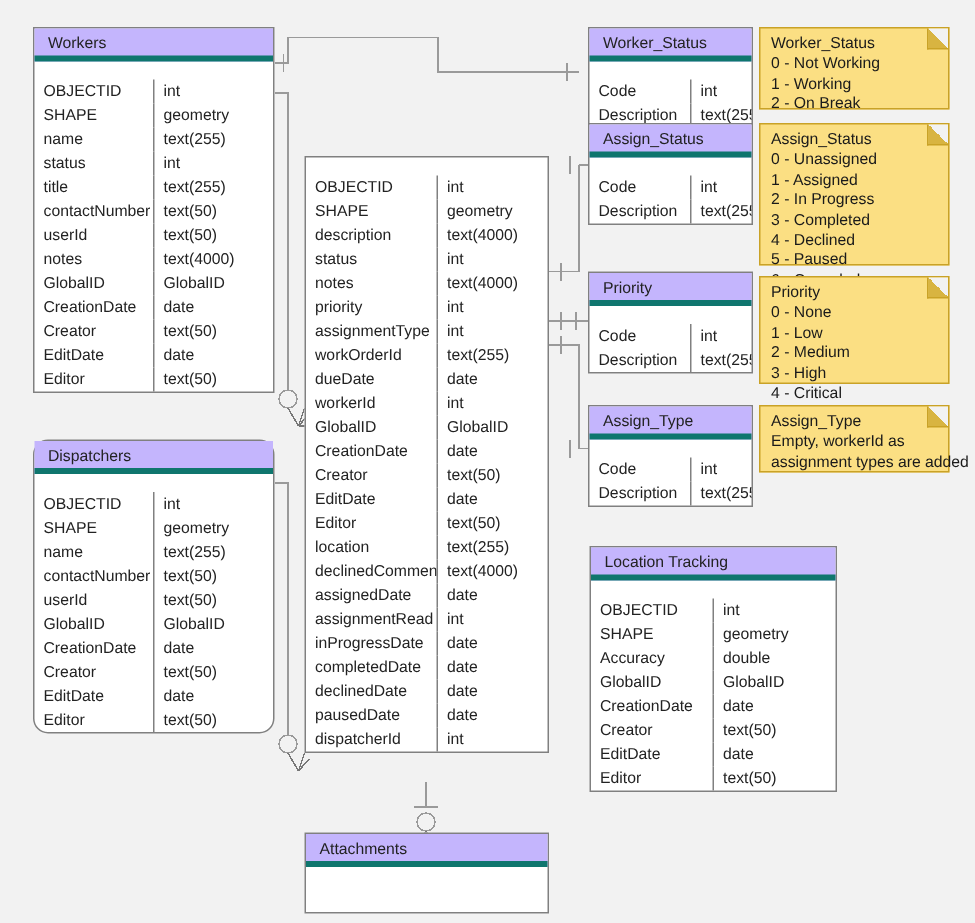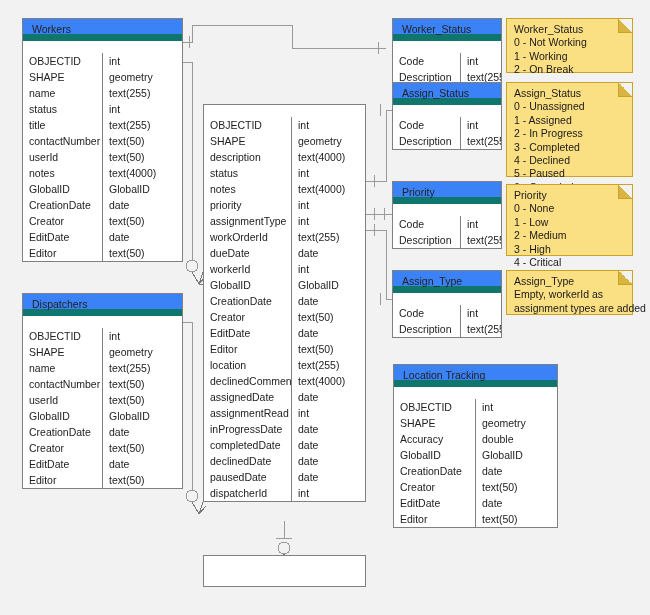--- a/index.html
+++ b/index.html
@@ -34,22 +34,22 @@
     position: absolute;
     background: #ffffff;
     border: 1px solid #808080;
     box-sizing: border-box;
     box-shadow: 0 0 0 0 transparent;
   }
   .table-title {
     font-size: 10.5px;
     color: #222;
     padding: 5px 0 5px 9px;
-    border-bottom: 7px solid #0f766e;
-    background: #3b82f6;
+    border-bottom: 4px solid #0f766e;
+    background: #c4b5fd;
     line-height: 1.1;
     box-sizing: border-box;
     height: 22px;
   }
   .table-body {
     display: block;
     margin-top: 12px;
   }
   .row {
     display: flex;
@@ -212,21 +212,21 @@
           <div class="fname">EditDate</div>
           <div class="ftype">date</div>
         </div>
         <div class="row">
           <div class="fname">Editor</div>
           <div class="ftype">text(50)</div>
         </div>
       </div>
   </div>
 
-  <div class="table t-dispatchers" style="left:22px; top:293px; width:161px;">
+  <div class="table t-dispatchers" style="left:22px; top:293px; width:161px;border-radius:10px;">
     <div class="table-title">Dispatchers</div>
     <div class="table-body">
         <div class="row">
           <div class="fname">OBJECTID</div>
           <div class="ftype">int</div>
         </div>
         <div class="row">
           <div class="fname">SHAPE</div>
           <div class="ftype">geometry</div>
         </div>
@@ -454,20 +454,21 @@
           <div class="ftype">date</div>
         </div>
         <div class="row">
           <div class="fname">Editor</div>
           <div class="ftype">text(50)</div>
         </div>
       </div>
   </div>
 
   <div class="table t-attachments" style="left:203px; top:555px; width:163px;">
+    <div class="table-title">Attachments</div>
     <div class="table-body">
       <div class="row empty"></div>
     </div>
   </div>
 
   <div class="note" style="left:506px; top:18px; width:127px; height:55px;">
     <span class="fold"></span>
     <div class="note-line">Worker_Status</div>
     <div class="note-body">
         <div class="note-line">0 - Not Working</div>

